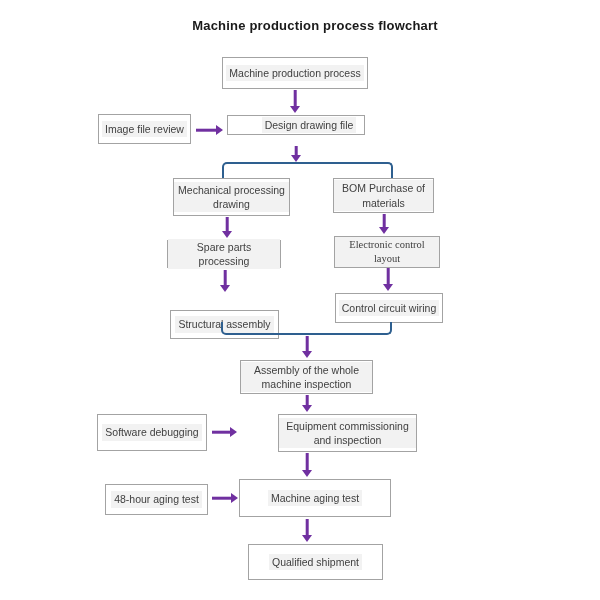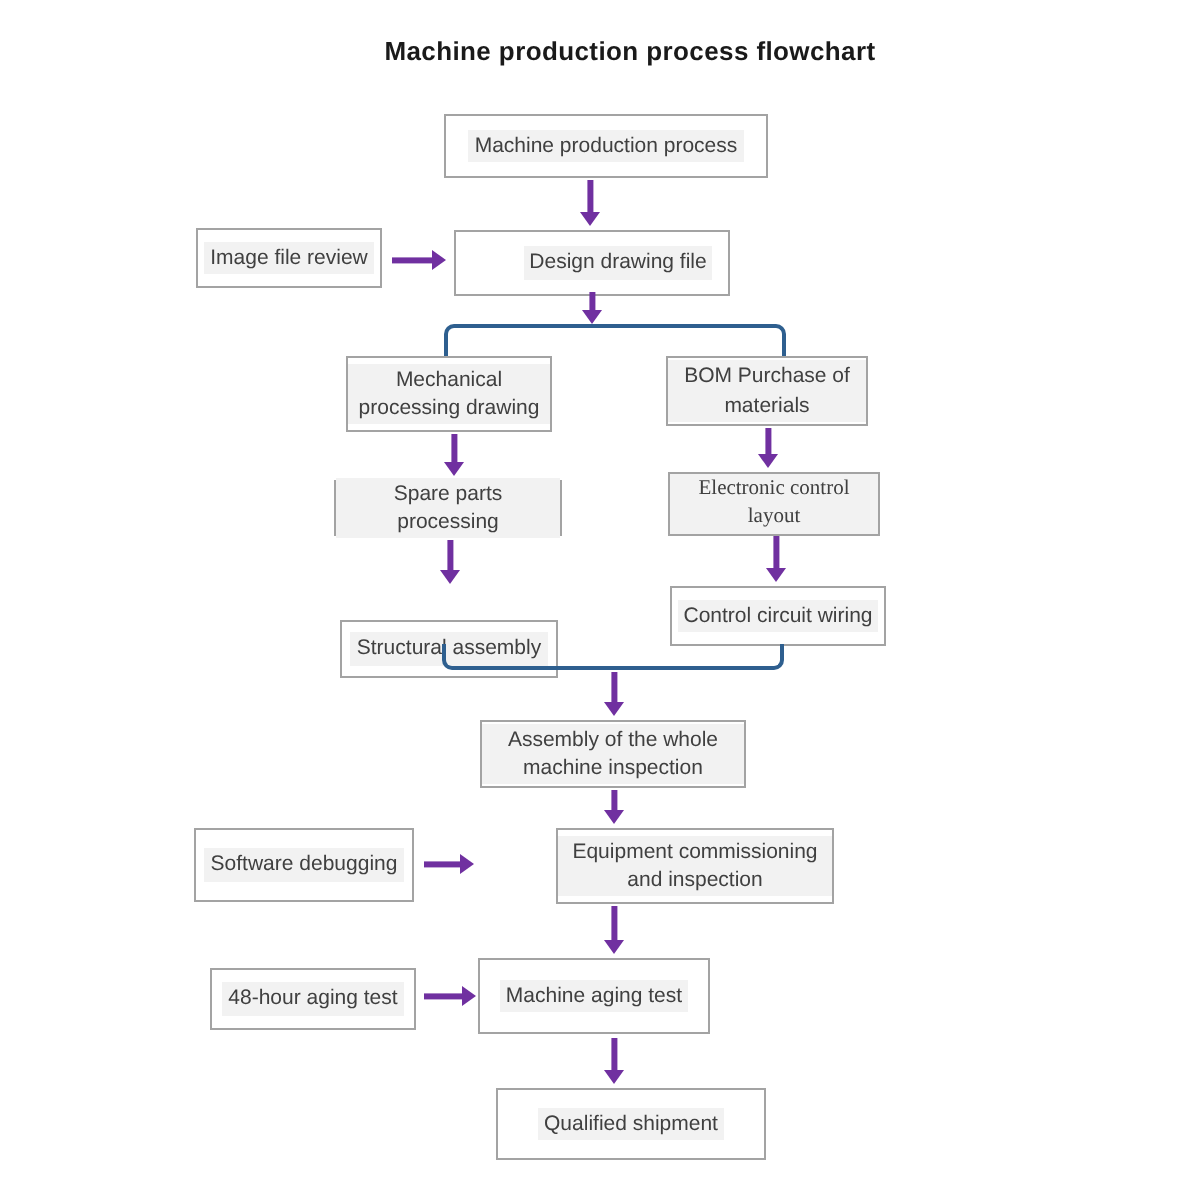--- a/index.html
+++ b/index.html
@@ -64,34 +64,34 @@
     border:2.5px solid var(--bracket,#2e5f8f);
     border-bottom:none;border-radius:5px 5px 0 0;
   }
   .bracket-merge{
     position:absolute;left:221px;top:322px;width:171px;height:13px;
     box-sizing:border-box;
     border:2.5px solid var(--bracket,#2e5f8f);
     border-top:none;border-radius:0 0 5px 5px;
   }
   
-  .n-machine-production{left:222px;top:57px;width:162px;height:32px;text-align:center;}
+  .n-machine-production{left:222px;top:57px;width:146px;height:32px;text-align:center;}
   .n-image-review{left:98px;top:114px;width:93px;height:30px;}
-  .n-design-file{left:227px;top:115px;width:138px;height:33px;padding-left:26px;}
-  .n-mechanical{left:173px;top:178px;width:103px;height:38px;}
+  .n-design-file{left:227px;top:115px;width:138px;height:20px;padding-left:26px;}
+  .n-mechanical{left:173px;top:178px;width:117px;height:38px;}
   .n-bom{left:333px;top:178px;width:101px;height:35px;}
   .n-spare-parts{left:167px;top:240px;width:114px;height:28px;}
   .n-electronic{left:334px;top:236px;width:106px;height:32px;font-family:Liberation Serif, serif;}
   .n-structural{left:170px;top:310px;width:109px;height:29px;}
   .n-circuit{left:335px;top:293px;width:108px;height:30px;}
   .n-assembly{left:240px;top:360px;width:133px;height:34px;}
   .n-software{left:97px;top:414px;width:110px;height:37px;}
   .n-equipment{left:238px;top:414px;width:139px;height:38px;margin-left:40px;}
   .n-aging48{left:105px;top:484px;width:103px;height:31px;}
-  .n-machine-aging{left:239px;top:479px;width:116px;height:38px;}
+  .n-machine-aging{left:239px;top:479px;width:152px;height:38px;}
   .n-qualified{left:248px;top:544px;width:135px;height:36px;}
   
   .a1{left:289px;top:90px;height:23px;}
   .a2{left:196px;top:124px;width:27px;}
   .a3{left:290px;top:146px;height:16px;}
   .a4{left:221px;top:217px;height:21px;}
   .a5{left:378px;top:214px;height:20px;}
   .a6{left:219px;top:270px;height:22px;}
   .a7{left:382px;top:268px;height:23px;}
   .a8{left:301px;top:336px;height:22px;}

